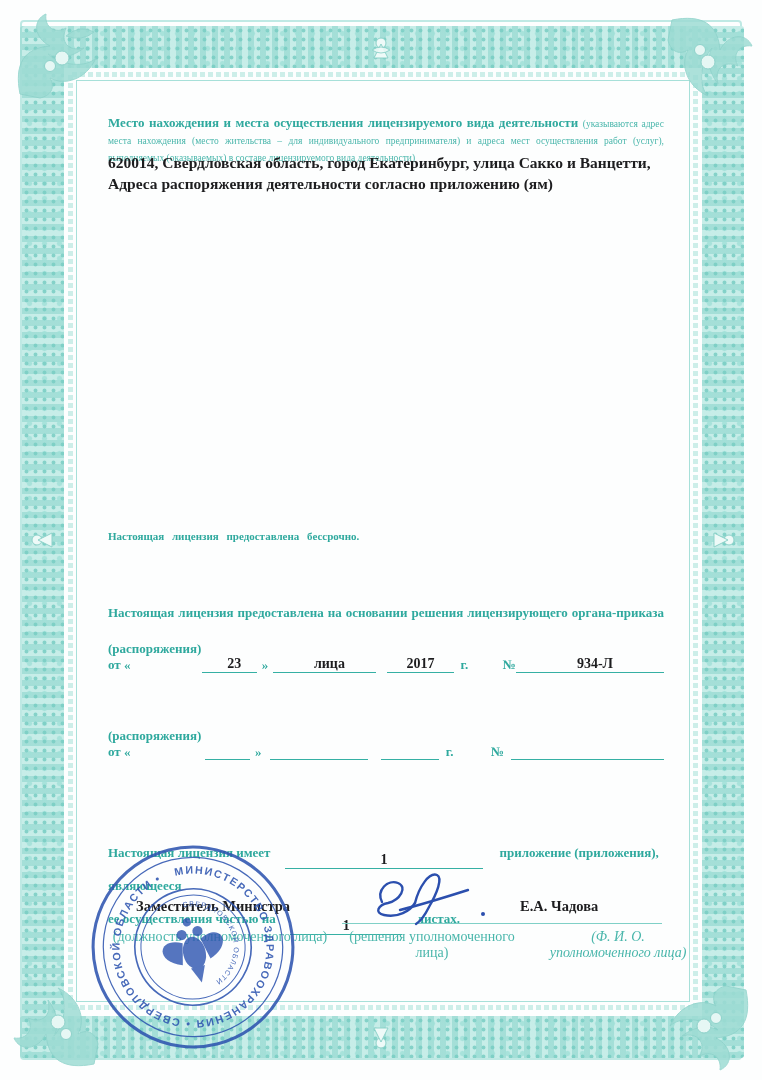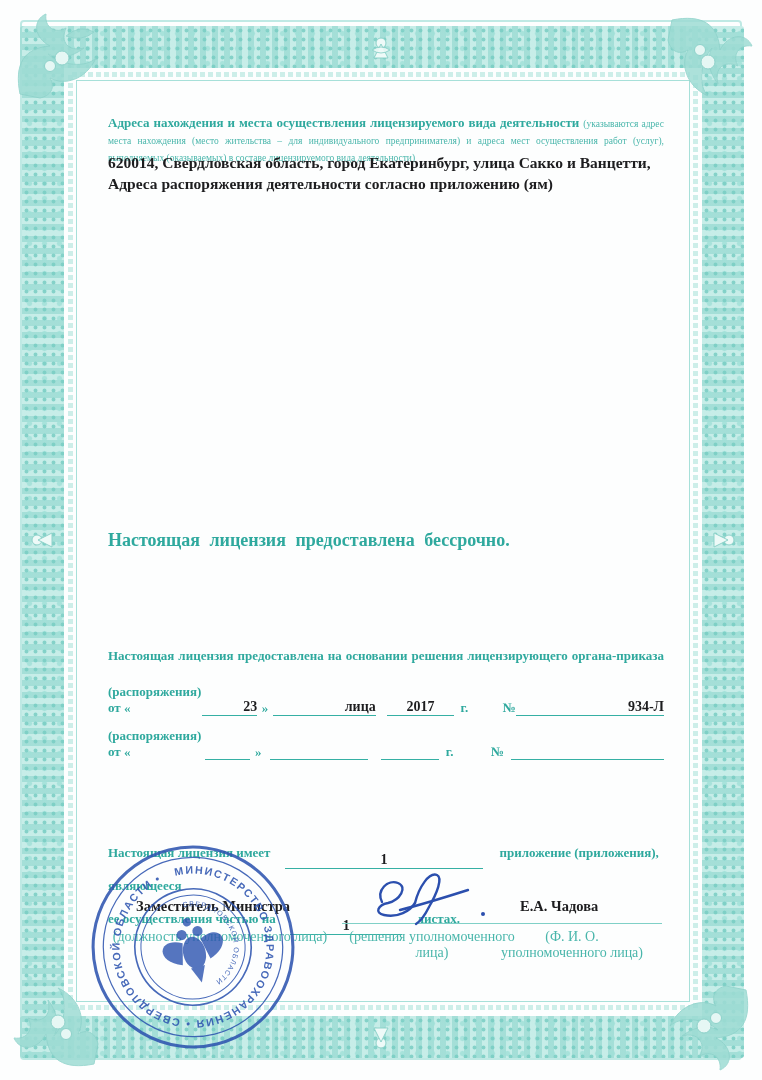--- a/index.html
+++ b/index.html
@@ -40,42 +40,42 @@
   .medallion{position:absolute;width:30px;height:30px;pointer-events:none;}
   .med-top{left:366px;top:34px;}
   .med-bottom{left:366px;bottom:28px;transform:rotate(180deg);}
   .med-left{left:28px;top:525px;transform:rotate(270deg);}
   .med-right{right:24px;top:525px;transform:rotate(90deg);}
   .abs{position:absolute;}
   .loc-header{left:108px;top:102px;width:556px;font-size:13px;line-height:15px;text-align:justify;}
   .loc-title{font-weight:bold;color:#2fa99e;}
   .loc-note{font-size:9.5px;color:#49b6ab;}
   .address{left:108px;top:152px;width:560px;font-size:15.5px;line-height:21px;font-weight:bold;color:#1d1d1f;}
-  .clause{left:108px;width:556px;font-size:18px;font-weight:bold;color:#2fa99e;}
+  .clause{left:108px;width:556px;font-size:11px;font-weight:bold;color:#2fa99e;}
   .jline{text-align:justify;text-align-last:justify;}
   .termless{top:530px;word-spacing:5px;}
   .sec{left:108px;width:556px;font-size:13px;font-weight:bold;color:#2fa99e;}
   .sec .row2{margin-top:20px;display:flex;align-items:flex-end;}
   .fld{display:inline-block;border-bottom:1.3px solid #35b0a4;color:#1d1d1f;
        font-weight:bold;font-size:14px;line-height:17px;text-align:center;}
-  .fld.left{text-align:right;padding-left:10px;}
+  .fld.left{text-align:center;padding-left:10px;}
   .gap{display:inline-block;}
-  .granted{top:605px;margin-top:43px;}
+  .granted{top:605px;}
   .reissued{top:708px;}
   .annex{top:836px;line-height:33px;}
   .annex .fld{vertical-align:bottom;}
   .sig-position{left:100px;top:898px;font-size:14.5px;font-weight:bold;color:#1d1d1f;padding-left:36px;}
   .sig-name{left:520px;top:898px;width:140px;font-size:14.5px;font-weight:bold;color:#1d1d1f;}
   .sig-line{position:absolute;height:0;border-bottom:1.3px solid #7fd0c7;}
   .sl-mid{left:342px;top:923px;width:180px;}
   .sl-right{left:522px;top:923px;width:140px;}
   .caption{position:absolute;top:929px;font-size:14px;color:#49b6ab;text-align:center;}
   .cap-pos{left:100px;width:240px;}
   .cap-sign{left:336px;width:192px;}
-  .cap-name{left:497px;width:150px;}
+  .cap-name{left:543px;width:150px;font-style:italic;}
   .sig-svg{position:absolute;left:352px;top:862px;width:170px;height:68px;}
   .stamp{position:absolute;left:88px;top:842px;width:210px;height:210px;opacity:.88;}
 </style>
 </head>
 <body>
 
 <div class="page">
 
   <div class="band-edge"></div>
   <div class="band band-top"></div>
@@ -138,21 +138,21 @@
     </g>
   </svg>
   <svg class="medallion med-right" viewBox="0 0 30 30">
     <g fill="#eefaf8" stroke="#8ed2ca" stroke-width="1">
       <circle cx="15" cy="9" r="5"></circle>
         <path d="M15,10 L8,24 L22,24 Z"></path>
     </g>
   </svg>
 
   <p class="abs loc-header">
-    <span class="loc-title">Адреса нахождения и места осуществления лицензируемого вида деятельности</span>
+    <span class="loc-title">Место нахождения и места осуществления лицензируемого вида деятельности</span>
     <span class="loc-note">(указываются адрес места нахождения (место жительства – для индивидуального предпринимателя) и адреса мест осуществления работ (услуг), выполняемых (оказываемых) в составе лицензируемого вида деятельности)</span>
   </p>
 
   <div class="abs address">
     <div>620014, Свердловская область, город Екатеринбург, улица Сакко и Ванцетти,</div>
     <div>Адреса распоряжения деятельности согласно приложению (ям)</div>
   </div>
 
   <div class="abs clause termless">Настоящая лицензия предоставлена бессрочно.</div>
 

